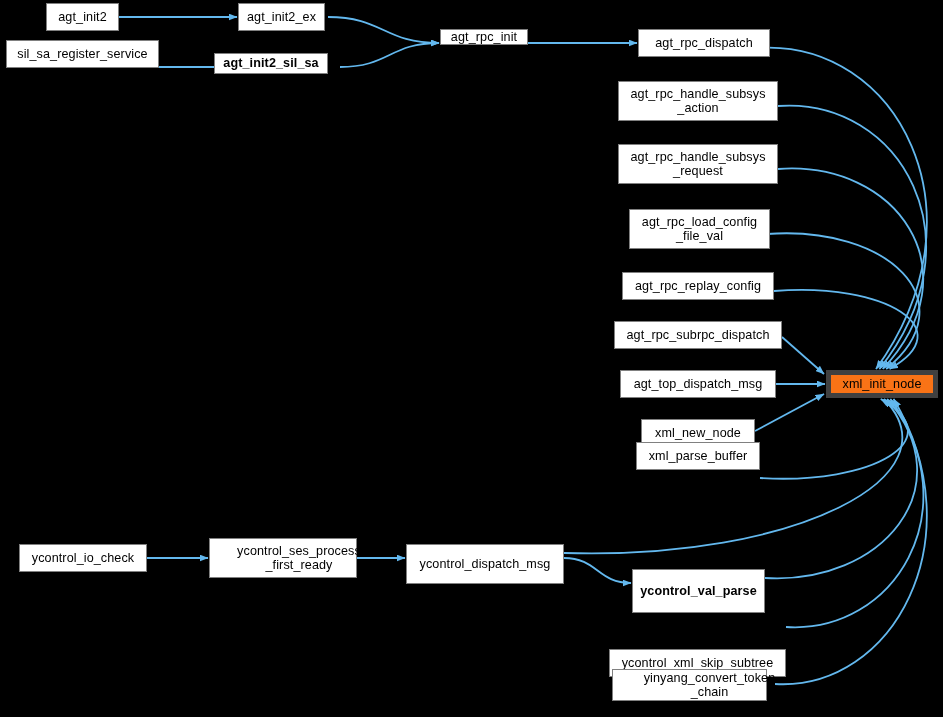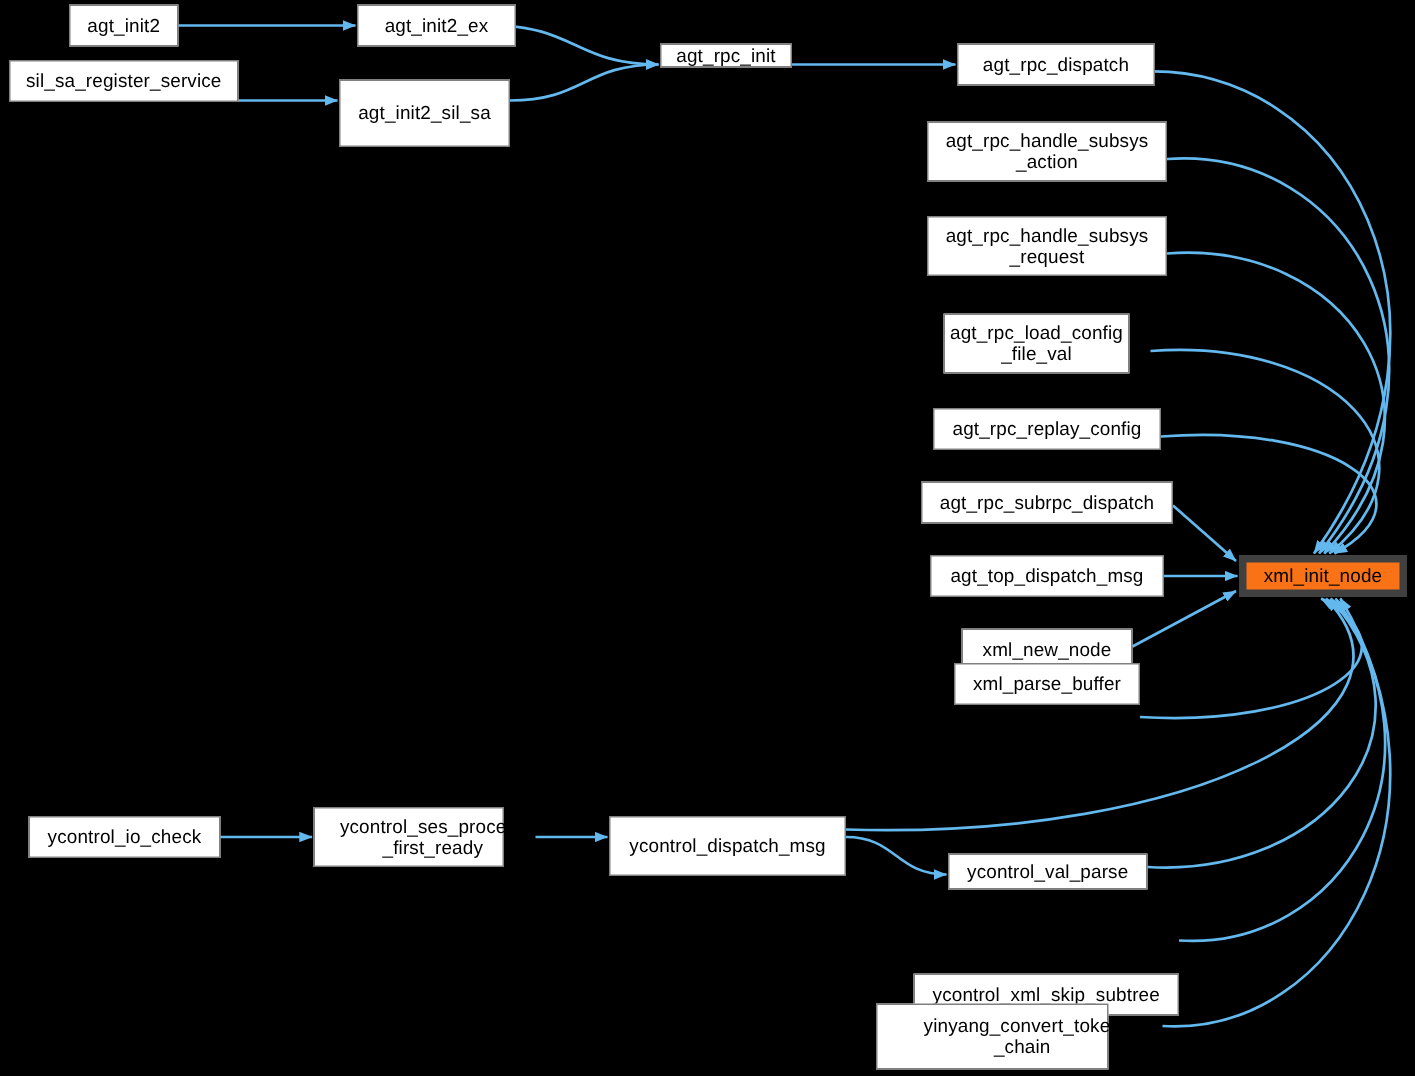--- a/index.html
+++ b/index.html
@@ -76,40 +76,40 @@
         <path d="M 564 553 C 798 560, 958 475.32, 884 399" fill="none" stroke="#63b8ee" stroke-width="1.8" marker-end="url(#arrowhead)"></path>
         <path d="M 564 558 C 597.5 558, 597.5 583, 631 583" fill="none" stroke="#63b8ee" stroke-width="1.8" marker-end="url(#arrowhead)"></path>
         <path d="M 765 578 C 882 585, 964 487.32, 887.2 399" fill="none" stroke="#63b8ee" stroke-width="1.8" marker-end="url(#arrowhead)"></path>
         <path d="M 786 627 C 894 634, 970 510.84, 890.4 399" fill="none" stroke="#63b8ee" stroke-width="1.8" marker-end="url(#arrowhead)"></path>
         <path d="M 775 684 C 893.2 691, 976 538.2, 893.6 399" fill="none" stroke="#63b8ee" stroke-width="1.8" marker-end="url(#arrowhead)"></path>
       </g>
   </svg>
 
   <div id="node-layer">
       <div class="graph-node" style="left: 46px; top: 3px; width: 73px; height: 28px;">agt_init2</div>
-      <div class="graph-node" style="left: 238px; top: 3px; width: 106px; height: 28px;">agt_init2_ex</div>
+      <div class="graph-node" style="left: 238px; top: 3px; width: 87px; height: 28px;">agt_init2_ex</div>
       <div class="graph-node" style="left: 6px; top: 40px; width: 153px; height: 28px;">sil_sa_register_service</div>
-      <div class="graph-node" style="left: 226px; top: 53px; width: 114px; height: 45px;">agt_init2_sil_sa</div>
+      <div class="graph-node" style="left: 214px; top: 53px; width: 114px; height: 21px; font-weight: bold;">agt_init2_sil_sa</div>
       <div class="graph-node" style="left: 440px; top: 29px; width: 88px; height: 16px;">agt_rpc_init</div>
       <div class="graph-node" style="left: 638px; top: 29px; width: 132px; height: 28px;">agt_rpc_dispatch</div>
       <div class="graph-node" style="left: 618px; top: 81px; width: 160px; height: 40px;">agt_rpc_handle_subsys
 _action</div>
       <div class="graph-node" style="left: 618px; top: 144px; width: 160px; height: 40px;">agt_rpc_handle_subsys
 _request</div>
-      <div class="graph-node" style="left: 629px; top: 209px; width: 124px; height: 40px;">agt_rpc_load_config
+      <div class="graph-node" style="left: 629px; top: 209px; width: 141px; height: 40px;">agt_rpc_load_config
 _file_val</div>
       <div class="graph-node" style="left: 622px; top: 272px; width: 152px; height: 28px;">agt_rpc_replay_config</div>
       <div class="graph-node" style="left: 614px; top: 321px; width: 168px; height: 28px;">agt_rpc_subrpc_dispatch</div>
       <div class="graph-node" style="left: 620px; top: 370px; width: 156px; height: 28px;">agt_top_dispatch_msg</div>
       <div class="graph-node" style="left: 641px; top: 419px; width: 114px; height: 28px;">xml_new_node</div>
       <div class="graph-node" style="left: 636px; top: 442px; width: 124px; height: 28px; text-align: center;">xml_parse_buffer</div>
       <div class="graph-node target-node" style="left: 826px; top: 370px; width: 112px; height: 28px;">xml_init_node</div>
       <div class="graph-node" style="left: 19px; top: 544px; width: 128px; height: 28px;">ycontrol_io_check</div>
-      <div class="graph-node" style="left: 209px; top: 538px; width: 127px; height: 40px; padding-left: 32px;">ycontrol_ses_process
+      <div class="graph-node" style="left: 209px; top: 538px; width: 148px; height: 40px; padding-left: 32px;">ycontrol_ses_process
 _first_ready</div>
       <div class="graph-node" style="left: 406px; top: 544px; width: 158px; height: 40px;">ycontrol_dispatch_msg</div>
-      <div class="graph-node" style="left: 632px; top: 569px; width: 133px; height: 24px;">ycontrol_val_parse</div>
+      <div class="graph-node" style="left: 632px; top: 569px; width: 133px; height: 44px; font-weight: bold;">ycontrol_val_parse</div>
       <div class="graph-node" style="left: 609px; top: 628px; width: 177px; height: 28px; margin-top: 21px;">ycontrol_xml_skip_subtree</div>
-      <div class="graph-node" style="left: 584px; top: 669px; width: 155px; height: 44px; padding-left: 40px;">yinyang_convert_token
+      <div class="graph-node" style="left: 612px; top: 669px; width: 155px; height: 32px; padding-left: 40px;">yinyang_convert_token
 _chain</div>
     </div>
 
 </div>
 
 </body></html>

